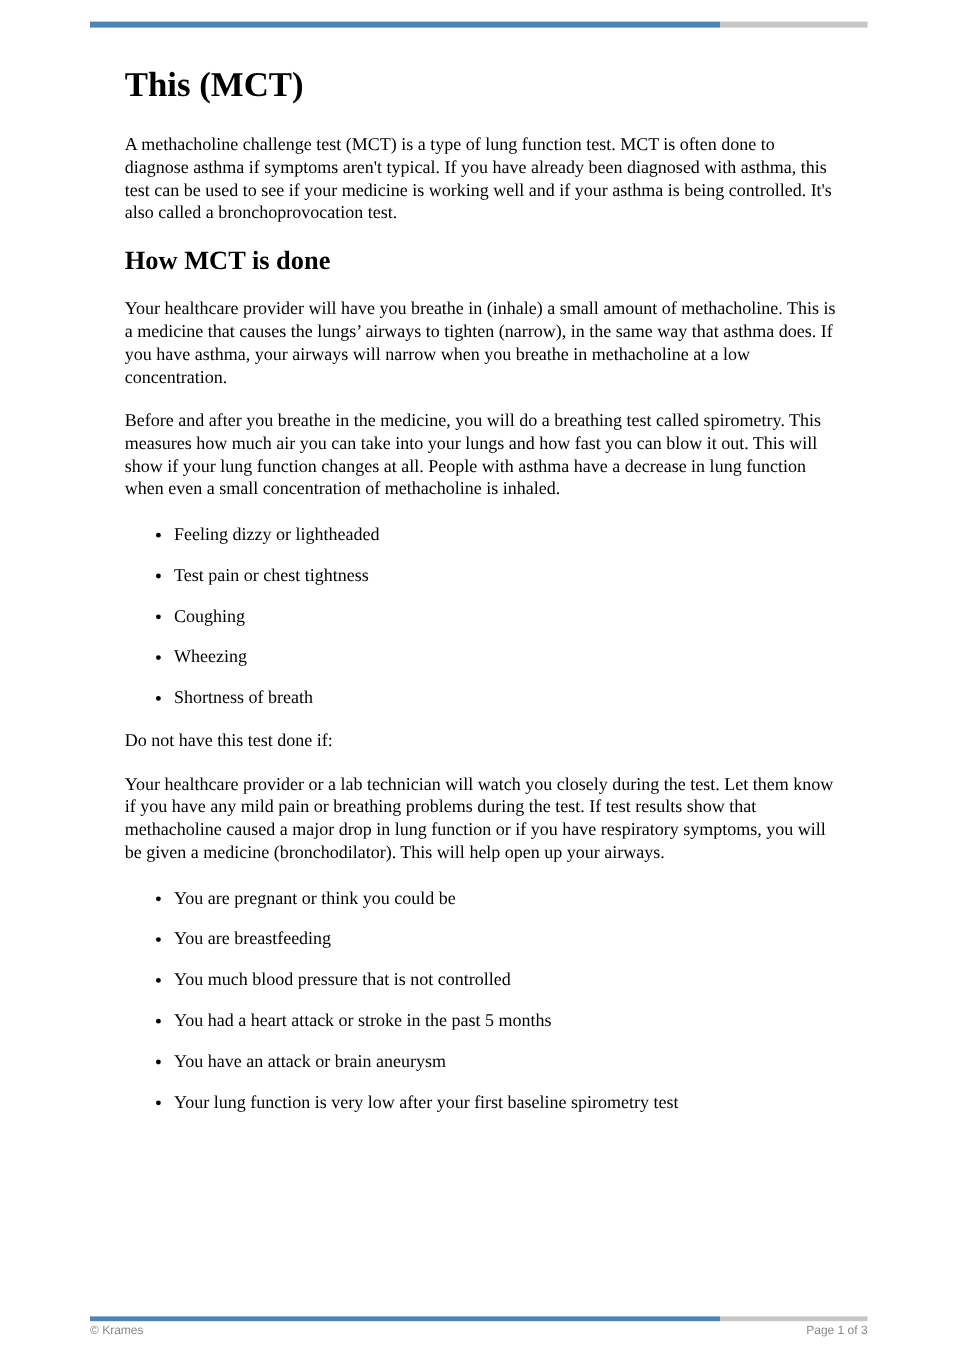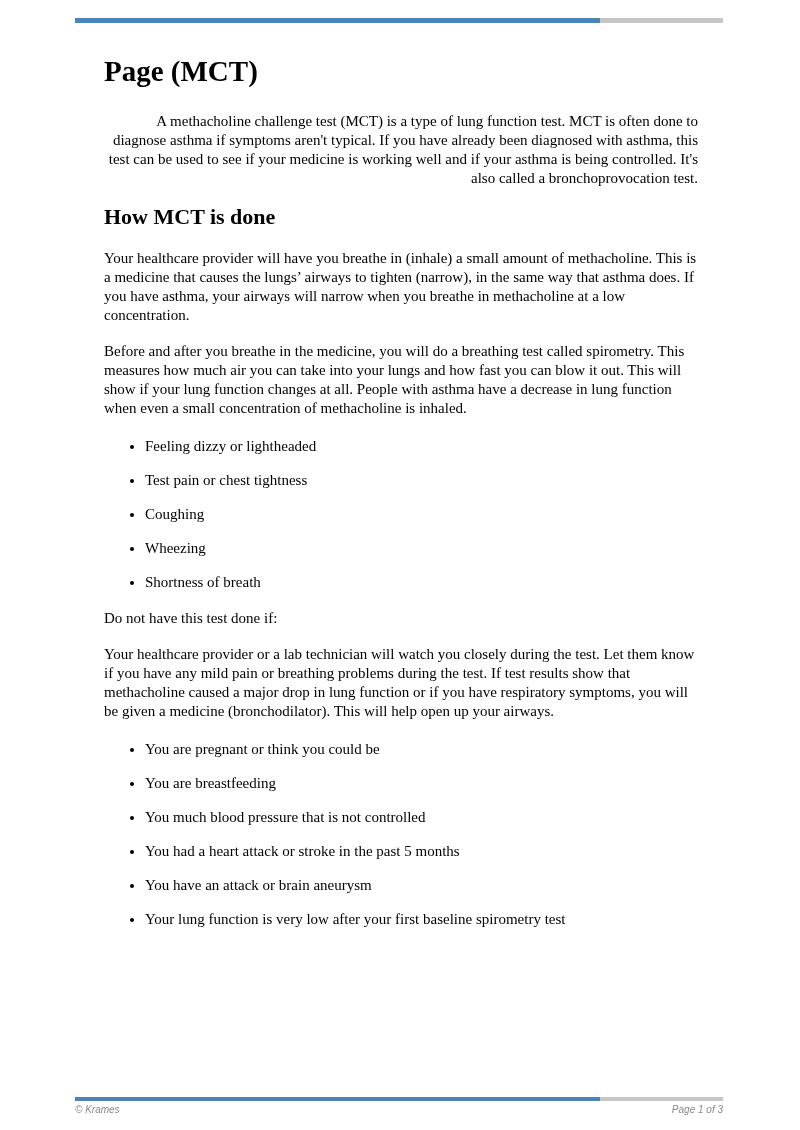--- a/index.html
+++ b/index.html
@@ -20,21 +20,21 @@
     position: absolute; left: 104px; top: 0; width: 594px;
   }
   .doc-title {
     margin: 53px 0 0 0;
     font-size: 29px; line-height: 37px; font-weight: 700;
   }
   .content p {
     margin: 17px 0 0 0;
     font-size: 15px; line-height: 19px;
   }
-  .content p.intro { margin-top: 22px; text-align: right; }
+  .content p.intro { margin-top: 22px; }
   .content h2 {
     margin: 16px 0 0 0;
     font-size: 22px; line-height: 26px; font-weight: 700;
   }
   .content p.after-heading { margin-top: 19px; }
   .content ul {
     margin: 19px 0 17px 0;
     padding: 0 0 0 41px;
     list-style: disc outside;
   }
@@ -44,34 +44,34 @@
   }
   .content li:last-child { margin-bottom: 0; }
   .footer {
     position: absolute; left: 75px; top: 1097px; width: 648px;
     font-family: "Liberation Sans", sans-serif;
   }
   .footer-rule { height: 4px; }
   .footer-row {
     margin-top: 3px;
     display: flex; justify-content: space-between; align-items: baseline;
-    font-size: 10px; font-style: italic; color: #8a8a8a;
+    font-size: 10px; color: #8a8a8a;
   }
 </style>
 </head>
 <body>
 
 <div class="accent-rule header-rule">
   <div class="blue"></div>
   <div class="gray"></div>
 </div>
 
 <div class="content">
   <h1 class="doc-title">
-    <div>Page (MCT)</div>
+    <div>This (MCT)</div>
   </h1>
 
   <p class="intro">A methacholine challenge test (MCT) is a type of lung function test. MCT is often done to diagnose asthma if symptoms aren't typical. If you have already been diagnosed with asthma, this test can be used to see if your medicine is working well and if your asthma is being controlled. It's also called a bronchoprovocation test.</p>
 
   <h2>How MCT is done</h2>
   <p class="after-heading">Your healthcare provider will have you breathe in (inhale) a small amount of methacholine. This is a medicine that causes the lungs’ airways to tighten (narrow), in the same way that asthma does. If you have asthma, your airways will narrow when you breathe in methacholine at a low concentration.</p>
   <p>Before and after you breathe in the medicine, you will do a breathing test called spirometry. This measures how much air you can take into your lungs and how fast you can blow it out. This will show if your lung function changes at all. People with asthma have a decrease in lung function when even a small concentration of methacholine is inhaled.</p>
 
 
   <ul>

